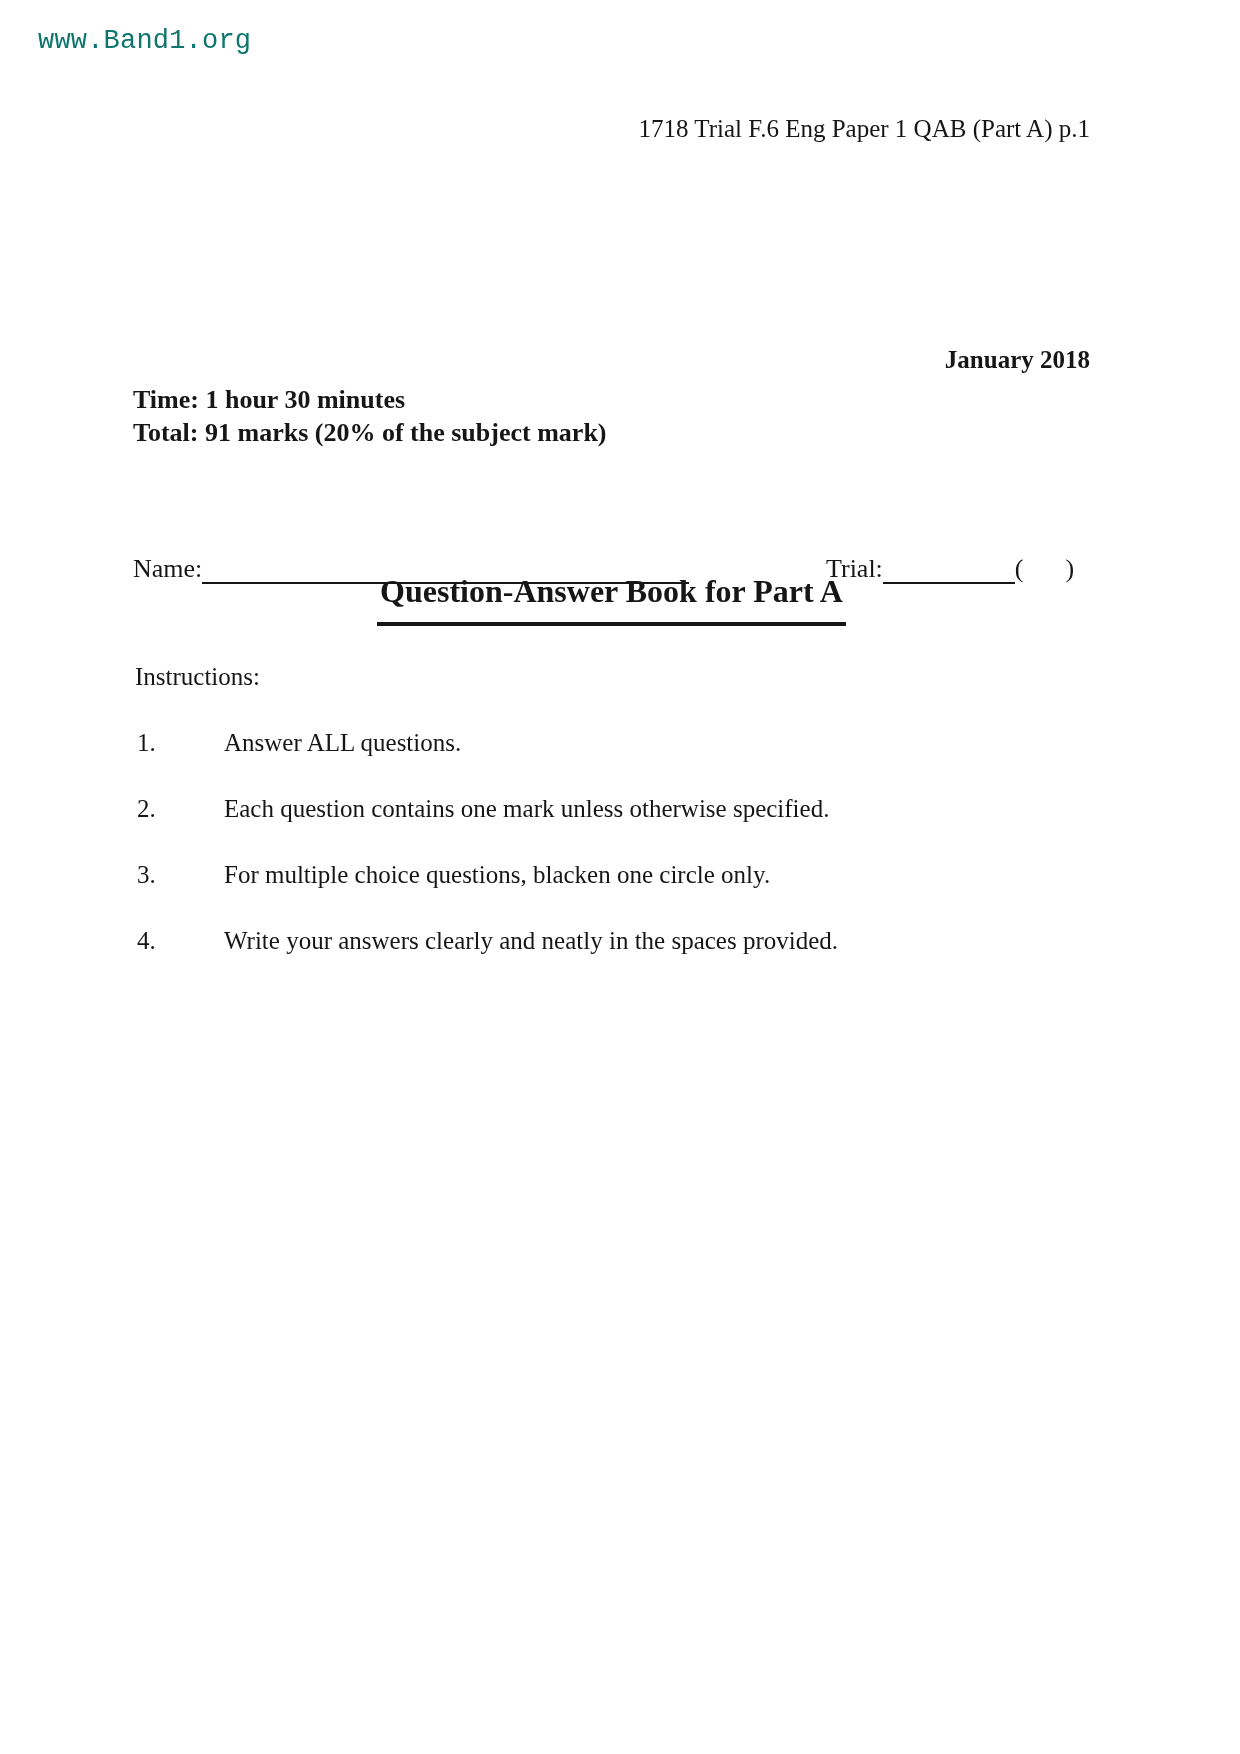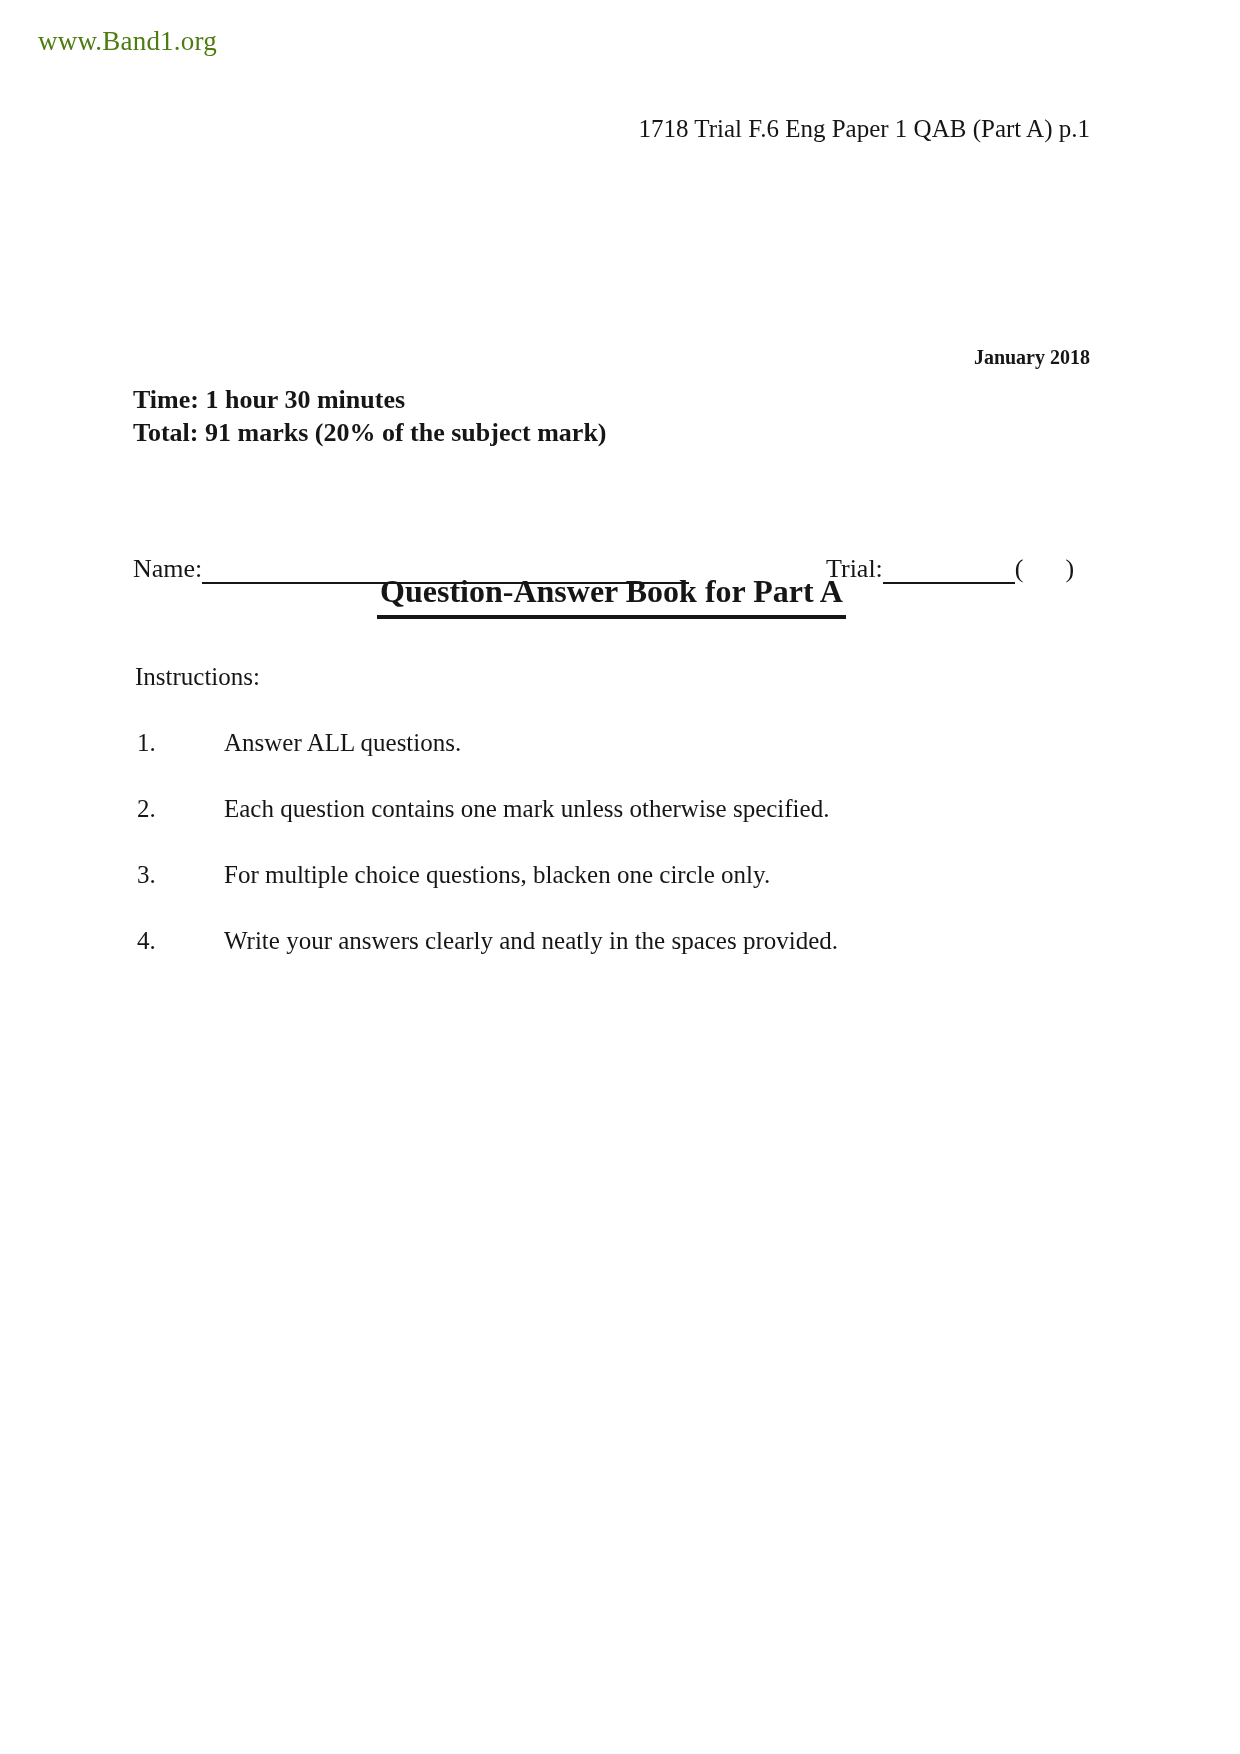--- a/index.html
+++ b/index.html
@@ -13,24 +13,24 @@
     height: 1754px;
     background: #ffffff;
     color: #161616;
     font-family: "Liberation Serif", serif;
     overflow: hidden;
   }
   .watermark {
     position: absolute;
     left: 38px;
     top: 26px;
-    font-family: Liberation Serif, serif;
+    font-family: Liberation Mono, monospace;
     font-size: 27px;
     letter-spacing: 0.2px;
-    color: #4d7c0f;
+    color: #0f766e;
   }
   .doc-ref {
     position: absolute;
     top: 115px;
     right: 150px;
     font-size: 25px;
     white-space: nowrap;
   }
   .school-block {
     position: absolute;
@@ -40,21 +40,21 @@
     text-align: center;
     font-weight: bold;
     font-size: 26px;
     line-height: 33px;
   }
   .date-line {
     position: absolute;
     top: 346px;
     right: 150px;
     font-weight: bold;
-    font-size: 20px;
+    font-size: 25px;
   }
   .info-block {
     position: absolute;
     top: 383px;
     left: 133px;
     font-weight: bold;
     font-size: 26px;
     line-height: 33px;
   }
   .student-row {
@@ -100,21 +100,21 @@
     left: 133px;
     width: 957px;
     text-align: center;
   }
   .main-title {
     display: inline-block;
     font-weight: bold;
     font-size: 32px;
     line-height: 34px;
     border-bottom: 4px solid #161616;
-    padding: 0 3px 7px 3px;
+    padding: 0 3px 14px 3px;
   }
   .instructions-label {
     position: absolute;
     top: 663px;
     left: 135px;
     font-size: 25px;
   }
   .instructions-list {
     position: absolute;
     top: 728px;

